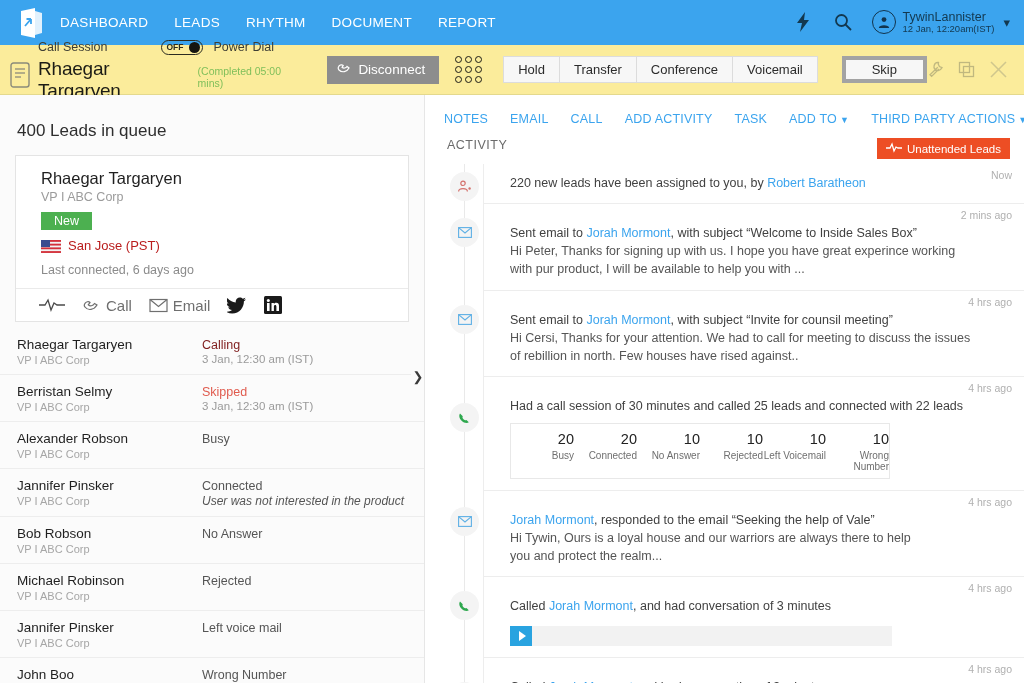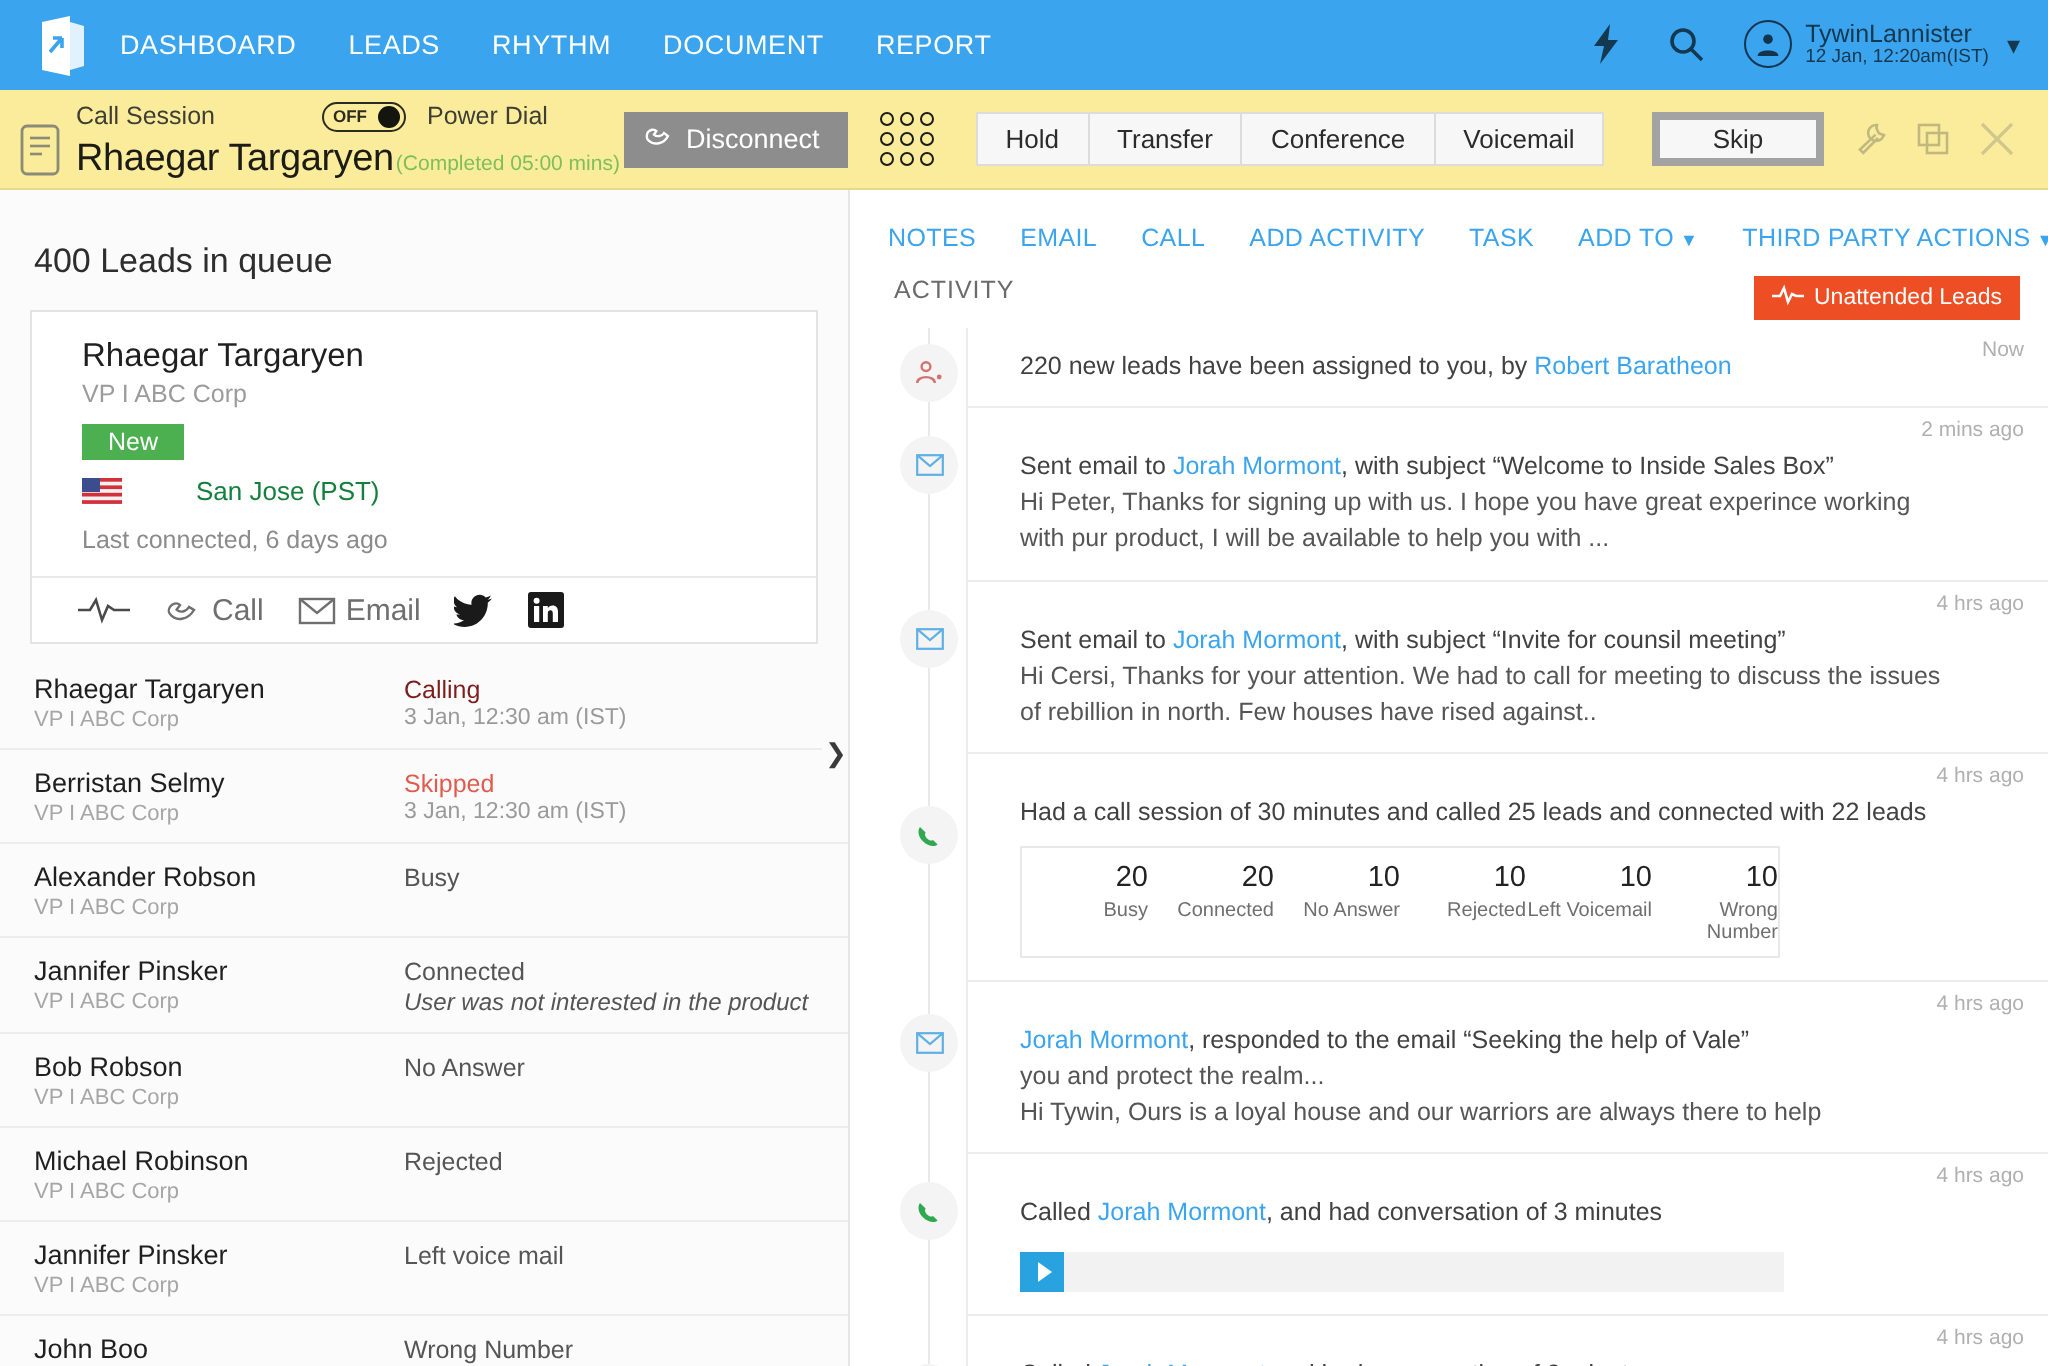--- a/index.html
+++ b/index.html
@@ -53,21 +53,21 @@
   .toggle-text { font-size: 8.5px; font-weight: bold; color: #2b2b20; padding-left: 2px; }
   .toggle-knob { width: 11px; height: 11px; border-radius: 50%; background: #151510; position: absolute; right: 2px; }
   .power-dial-label { font-size: 12.5px; color: #3e3e34; }
   .session-row2 { display: flex; align-items: baseline; margin-top: 1px; }
   .lead-name { font-size: 19px; color: #1c1c16; letter-spacing: -.2px; }
   .lead-status { font-size: 10.5px; color: #7fbf5a; margin-left: 1px; }
 
   .disconnect-btn {
     background: #8d8d8d; color: #ffffff; border: none;
     height: 28px; padding: 0 14px 0 10px; display: flex; align-items: center; gap: 7px;
-    font-size: 13.5px; cursor: pointer; margin-left: 2px; font-family: inherit;
+    font-size: 13.5px; cursor: pointer; margin-left: 18px; font-family: inherit;
   }
   .dialpad { display: grid; grid-template-columns: repeat(3, 7px); gap: 3px; margin-left: 16px; cursor: pointer; }
   .dialpad i { width: 7px; height: 7px; border-radius: 50%; border: 1.4px solid #1c1c16; display: block; }
 
   .call-actions { display: flex; margin-left: 22px; }
   .ca-btn {
     background: #f7f7f7; border: 1px solid #dcdcdc; height: 27px;
     font-size: 13px; color: #2b2b2b; padding: 0 14px; cursor: pointer;
     font-family: inherit; margin-left: -1px;
   }
@@ -93,21 +93,21 @@
   }
   .lc-body { padding: 13px 0 11px 25px; }
   .lc-name { font-size: 16.5px; color: #1f1f1f; }
   .lc-title { font-size: 12.5px; color: #9b9b9b; margin-top: 2px; }
   .badge-new {
     display: inline-block; background: #4CB050; color: #ffffff;
     font-size: 12.5px; padding: 2px 13px; margin-top: 8px;
   }
   .lc-loc { display: flex; align-items: center; gap: 7px; margin-top: 8px; }
   .flag { width: 20px; height: 13px; display: block; }
-  .lc-loc-text { font-size: 13px; color: #15803d; margin-left: 30px; }
+  .lc-loc-text { font-size: 13px; color: #b91c1c; }
   .lc-last { font-size: 12.5px; color: #8b8b8b; margin-top: 10px; }
   .lc-actions {
     border-top: 1px solid #eaeaea; display: flex; align-items: center;
     gap: 17px; padding: 7px 0 7px 22px;
   }
   .lc-act { display: flex; align-items: center; gap: 5px; cursor: pointer; color: #6f6f6f; font-size: 15px; }
 
   .lead-list { margin-top: 6px; }
   .lead-row {
     display: flex; padding: 9px 15px 8px 17px; border-bottom: 1px solid #ededed;
@@ -568,22 +568,22 @@
           <span class="tl-badge" style="top:16px">
             <svg width="14" height="11" viewBox="0 0 14 11">
                 <rect x=".6" y=".6" width="12.8" height="9.8" stroke="#5fb0e5" stroke-width="1.1" fill="none"></rect>
                 <polyline points="0.6,0.6 7,6 13.4,0.6" stroke="#5fb0e5" stroke-width="1.1" fill="none"></polyline>
               </svg>
           </span>
         </div>
         <div class="fi-body">
           <span class="fi-time">4 hrs ago</span>
           <div class="fi-line" style="margin-top:14px"><span class="lnk">Jorah Mormont</span><span>, responded to the email “Seeking the help of Vale”</span></div>
+          <div class="fi-sub">Hi Tywin, Ours is a loyal house and our warriors are always there to help</div>
           <div class="fi-sub">you and protect the realm...</div>
-          <div class="fi-sub">Hi Tywin, Ours is a loyal house and our warriors are always there to help</div>
         </div>
       </div>
 
       <div class="feed-item">
         <div class="tl">
           <span class="tl-line"></span>
           <span class="tl-badge" style="top:14px">
             <svg width="15" height="15" viewBox="0 0 15 15">
                 <path d="M3 3.5 c-1.4 1.8-.8 5 1.6 7.3 2.3 2.3 5.5 2.9 7.2 1.5 l-2.3-2.3 c-.8.6-2 .3-3-.7 -1-1-1.3-2.2-.7-3 z" fill="#2fa84f"></path>
               </svg>

